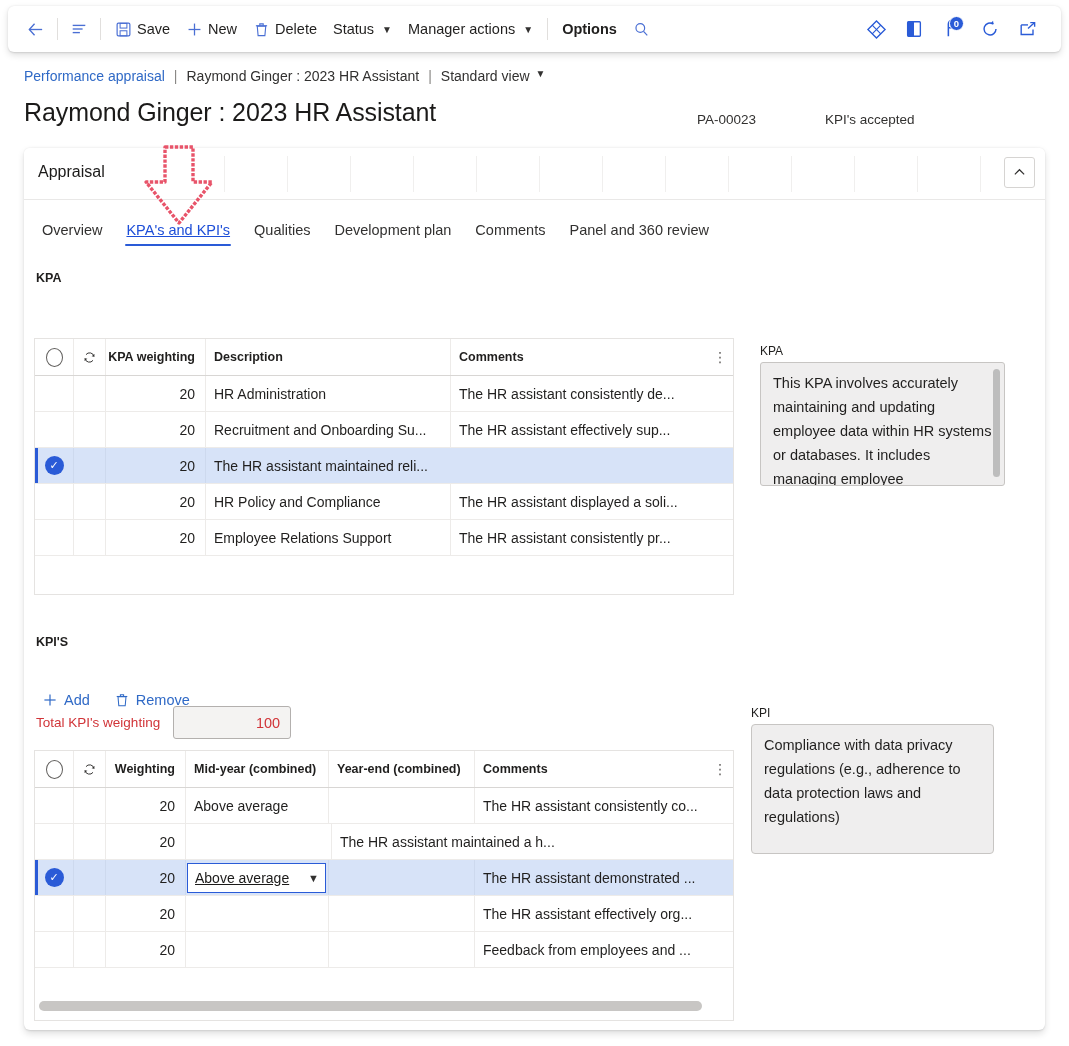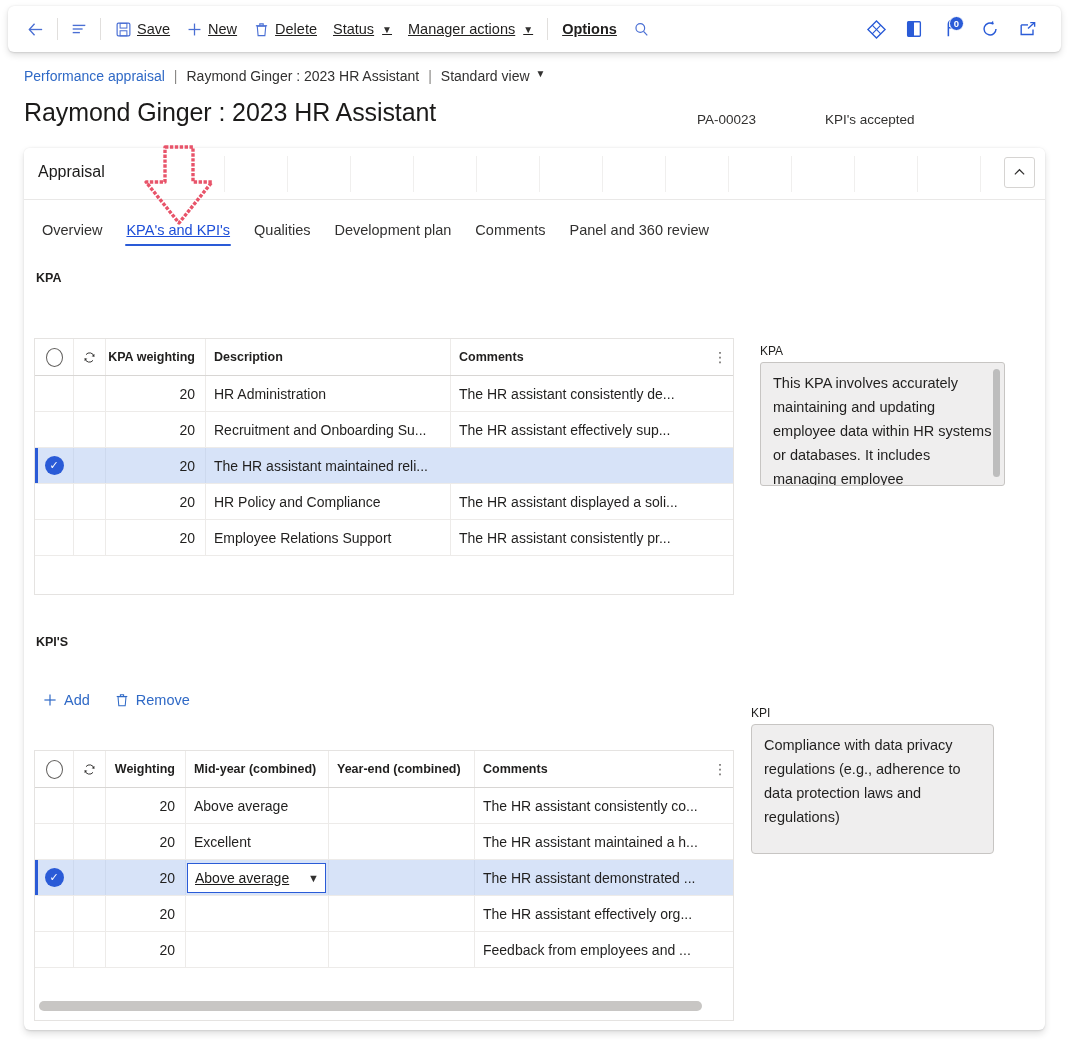--- a/index.html
+++ b/index.html
@@ -11,21 +11,21 @@
     color: #201f1e;
     overflow: hidden;
   }
   .page { position: relative; width: 1069px; height: 1046px; background: #fff; }
 
   
   .cmdbar {
     position: absolute; left: 8px; top: 6px; width: 1053px; height: 46px;
     background: #fff; border-radius: 6px;
     box-shadow: 0 0.6px 1.8px rgba(0,0,0,0.11), 0 3px 7px rgba(0,0,0,0.13);
-    display: flex; align-items: center; padding: 0 12px; text-decoration: underline;
+    display: flex; align-items: center; padding: 0 12px;
   }
   .cmd-item {
     display: flex; align-items: center; gap: 5px;
     height: 32px; padding: 0 8px; border-radius: 3px;
     font-size: 14.5px; color: #201f1e; cursor: pointer; white-space: nowrap;
   }
   .cmd-ico { color: #2a5bd7; display: inline-flex; align-items: center; justify-content: center; }
   .cmd-sep { width: 1px; height: 22px; background: #e1dfdd; margin: 0 6px; }
   .cmd-chev { font-size: 10px; color: #323130; margin-left: 3px; }
   .cmd-spacer { flex: 1 1 auto; }
@@ -430,20 +430,24 @@
       <div class="mini-btn">
         <svg width="16" height="16" viewBox="0 0 20 20">
             <path d="M5 6 L15 6 L14 17.2 L6 17.2 Z" fill="none" stroke="#2f69c6" stroke-width="1.3"></path>
             <line x1="3.4" y1="5.6" x2="16.6" y2="5.6" stroke="#2f69c6" stroke-width="1.3"></line>
             <path d="M8 5.6 L8 3.4 L12 3.4 L12 5.6" fill="none" stroke="#2f69c6" stroke-width="1.3"></path>
           </svg>
         <span>Remove</span>
       </div>
     </div>
 
+    <div style="position:absolute; left:12px; top:558px; display:flex; align-items:center; gap:13px;">
+      <span class="total-label">Total KPI's weighting</span>
+      <span class="total-box">100</span>
+    </div>
 
     <div class="grid" style="position:absolute; left:10px; top:602px; width:700px;">
       <div class="grid-row head">
         <div class="cell c-check">
           <span class="circle-hdr"></span>
         </div>
         <div class="cell c-ref">
           <svg width="17" height="17" viewBox="0 0 20 20">
               <path d="M16 8.6 A6 6 0 0 0 5.3 6.2" fill="none" stroke="#323130" stroke-width="1.3"></path>
               <path d="M4 11.4 A6 6 0 0 0 14.7 13.8" fill="none" stroke="#323130" stroke-width="1.3"></path>
@@ -465,21 +469,20 @@
         <div class="cell" style="width:143px;">Above average</div>
         <div class="cell" style="width:146px;"></div>
         <div class="cell" style="flex:1;">The HR assistant consistently co...</div>
         <div class="kebab"></div>
       </div>
 
       <div class="grid-row">
         <div class="cell c-check"></div>
         <div class="cell c-ref"></div>
         <div class="cell num" style="width:80px;">20</div>
-        <div class="cell" style="width:143px;">Excellent</div>
         <div class="cell" style="width:146px;"></div>
         <div class="cell" style="flex:1;">The HR assistant maintained a h...</div>
         <div class="kebab"></div>
       </div>
 
       <div class="grid-row sel">
         <div class="cell c-check">
           <span class="sel-bar"></span>
           <span class="check-dot">✓</span>
         </div>

